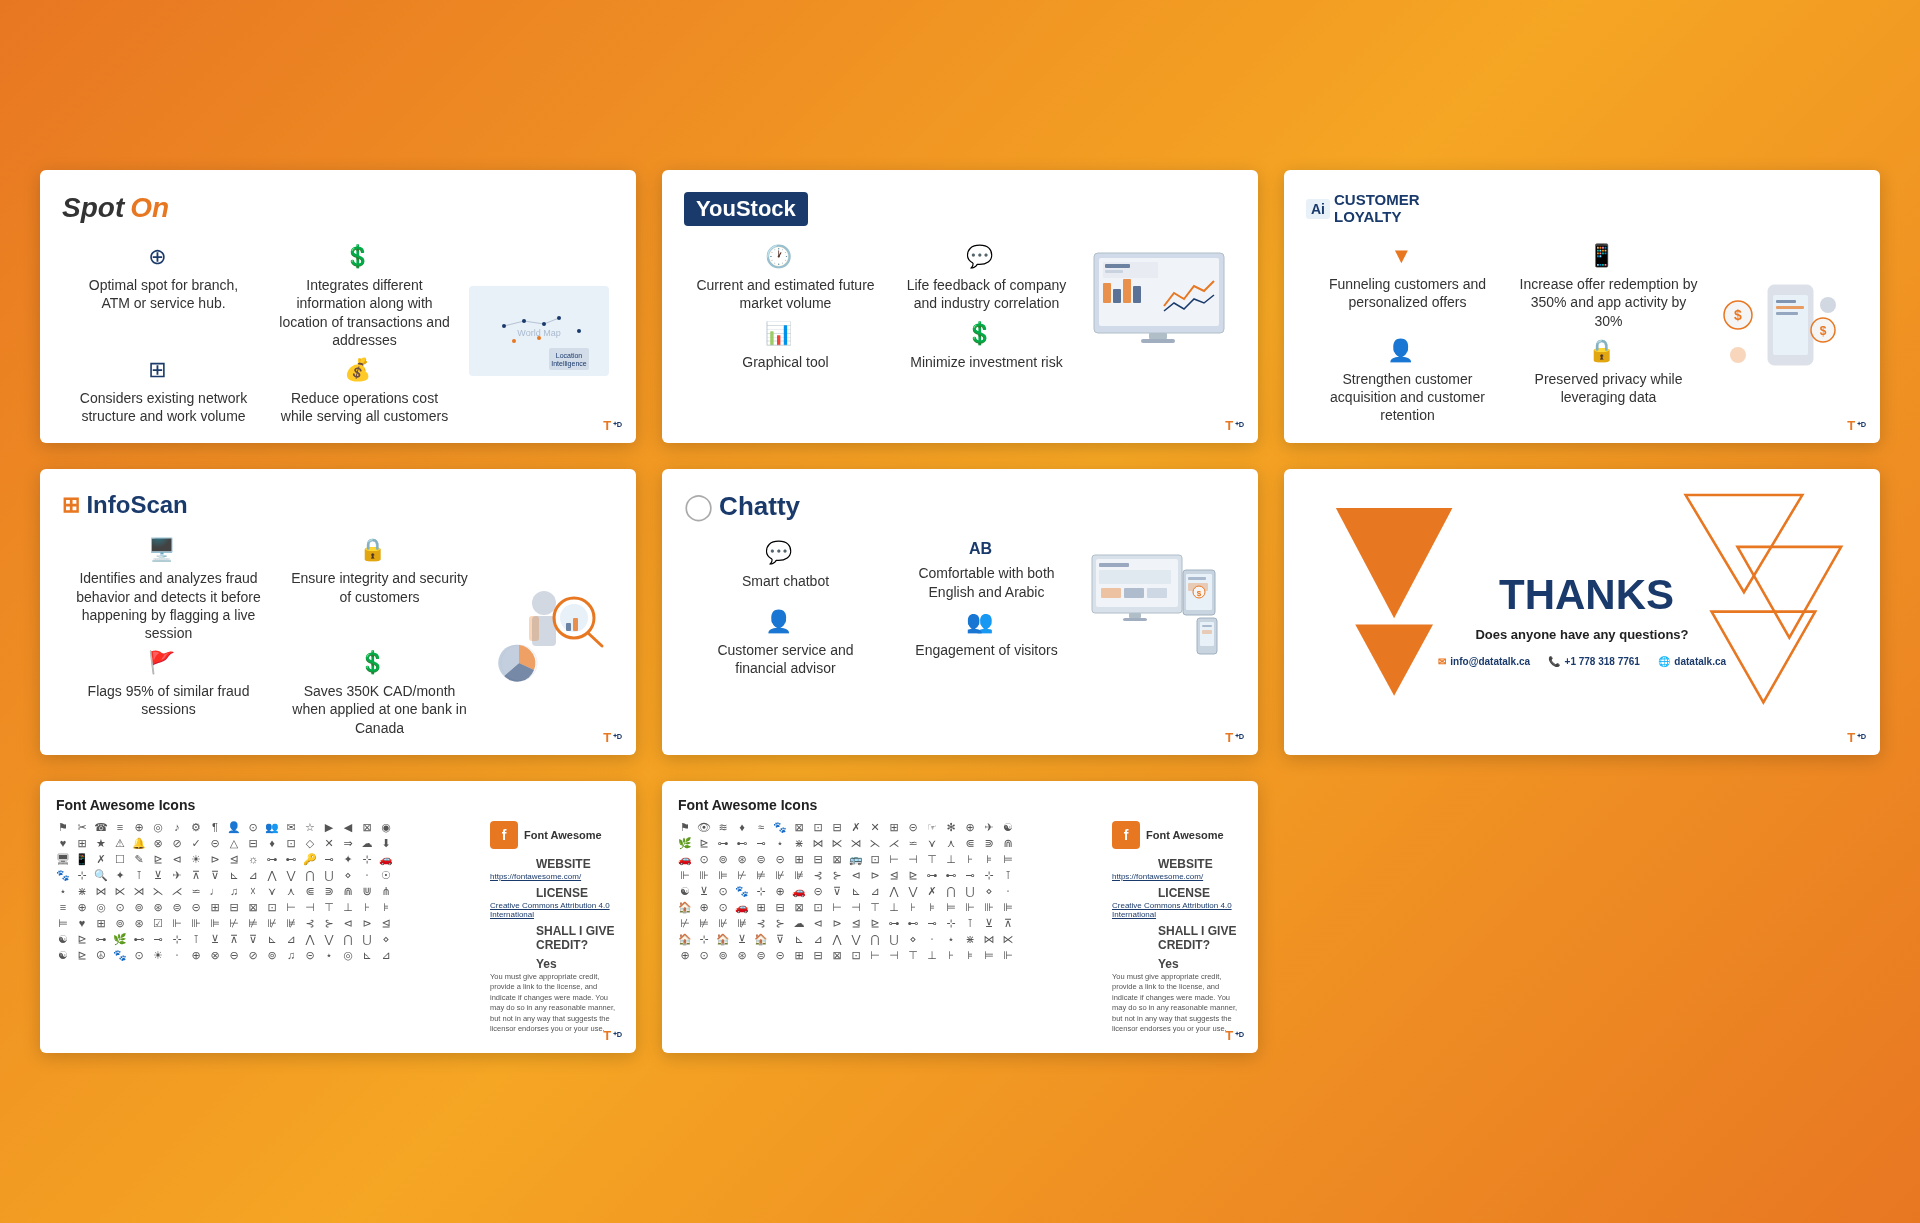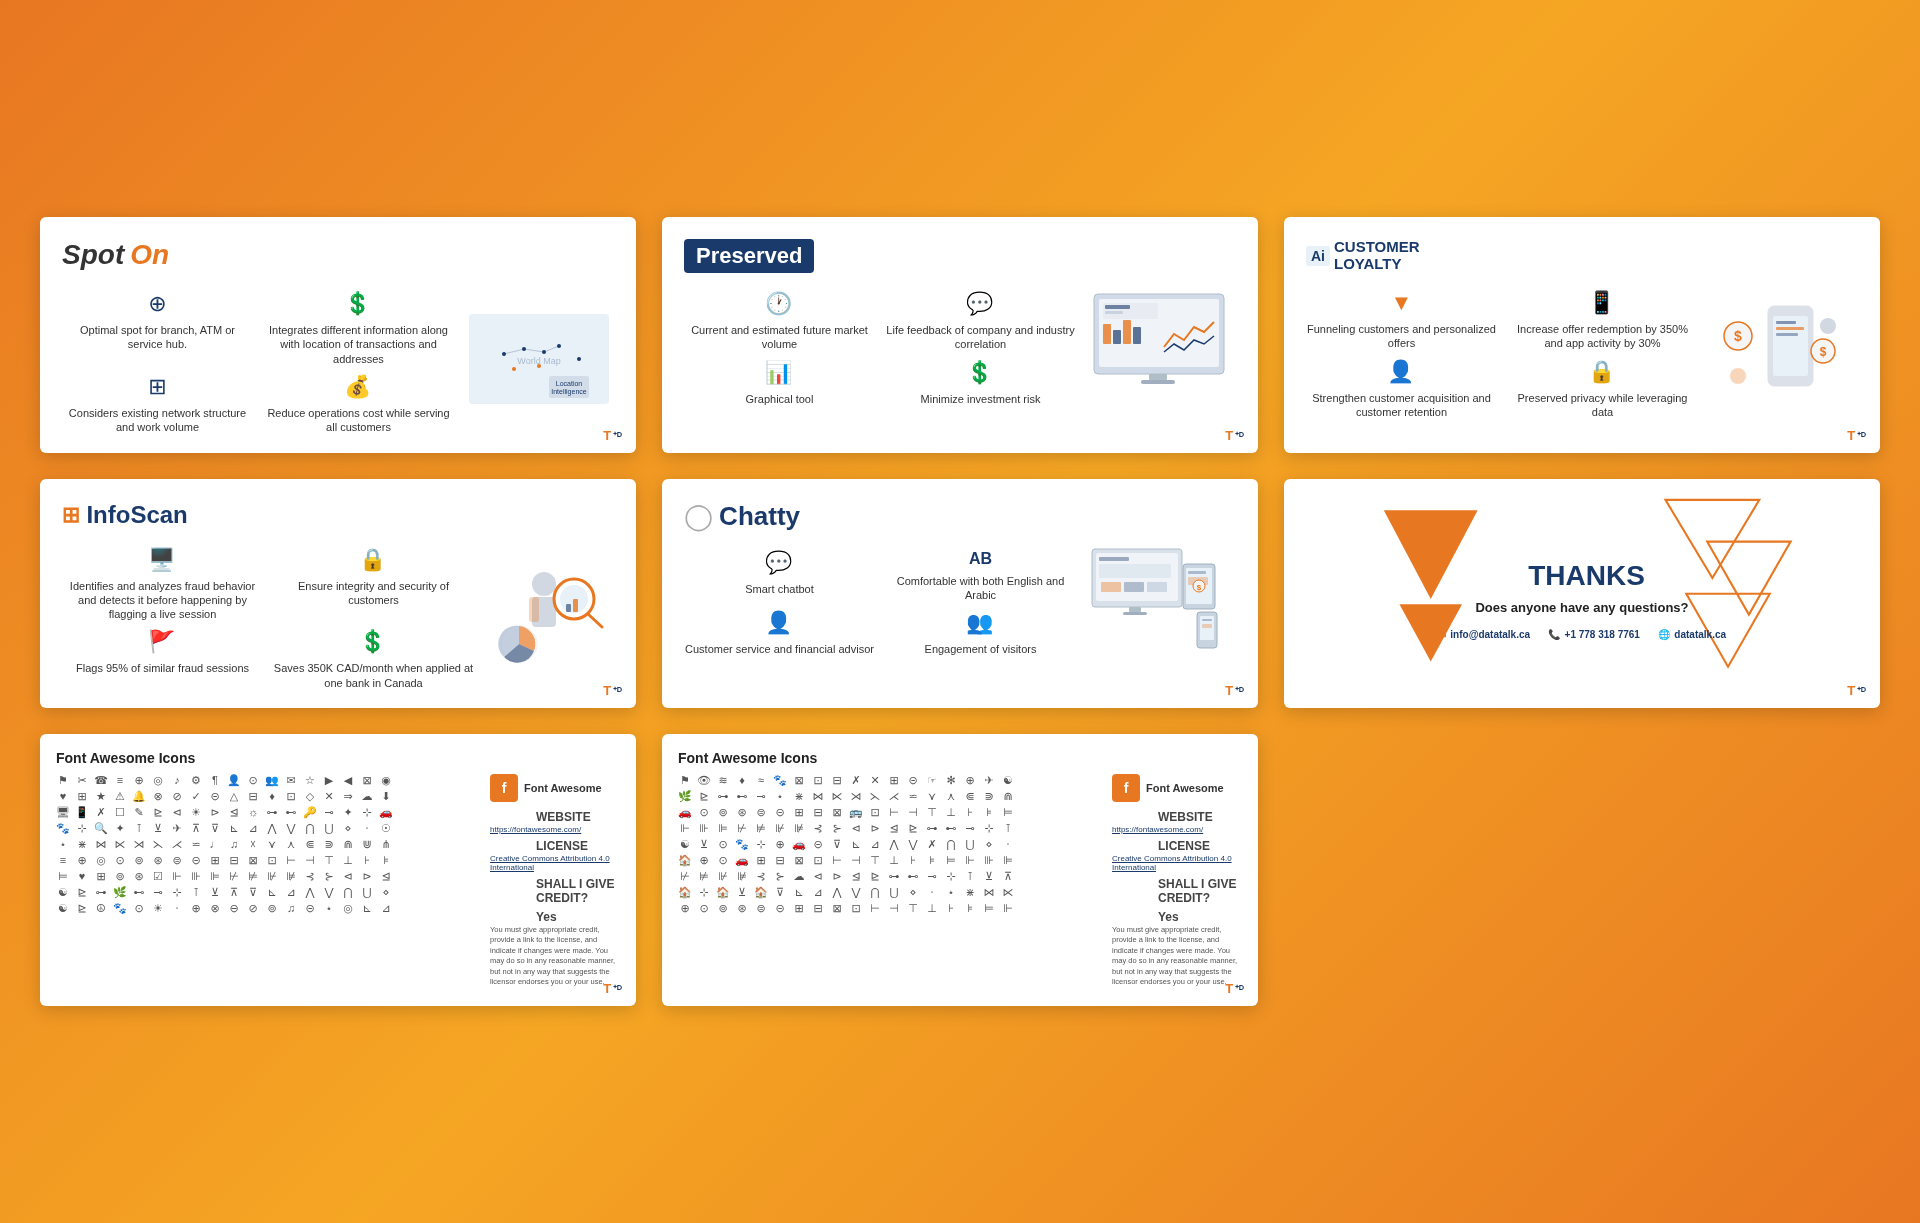--- a/index.html
+++ b/index.html
@@ -57,23 +57,24 @@
       align-items: center;
       text-align: center;
       gap: 4px;
     }
     .feature-icon {
       font-size: 22px;
       color: #1a3a6b;
       margin-bottom: 2px;
     }
     .feature-text {
-      font-size: 11px;
+      font-size: 14px;
       color: #333;
       line-height: 1.3;
+      margin-left: 12px;
     }
 
     
     .bottom-logo {
       position: absolute;
       bottom: 10px;
       right: 14px;
       font-size: 11px;
       font-weight: 900;
       color: #1a3a6b;
@@ -88,21 +89,21 @@
       background: #fff;
       display: flex;
       flex-direction: column;
       align-items: center;
       justify-content: center;
       min-height: 220px;
       position: relative;
     }
     .thanks-title {
       color: #1a3a6b;
-      font-size: 28px;
+      font-size: 42px;
       font-weight: 900;
       margin: 10px 0 8px 9px;
     }
     .thanks-subtitle {
       color: #222;
       font-size: 13px;
       font-weight: 600;
       margin-bottom: 14px;
     }
     .thanks-contact {
@@ -276,21 +277,21 @@
       </div>
     </div>
     <div class="bottom-logo">
       <span class="bottom-logo-t">T</span>
         <span>⁺ᴰ</span>
     </div>
   </div>
 
   <div class="slide">
     <div style="display:flex;align-items:center;margin-bottom:10px;">
-      <span class="logo-youstock">Preserved</span>
+      <span class="logo-youstock">YouStock</span>
     </div>
     <div class="slide-with-img">
       <div class="slide-left">
         <div class="features">
           <div class="feature">
             <div class="feature-icon" style="color:#1a3a6b;">🕐</div>
             <div class="feature-text">Current and estimated future market volume</div>
           </div>
           <div class="feature">
             <div class="feature-icon" style="color:#1a3a6b;">💬</div>

